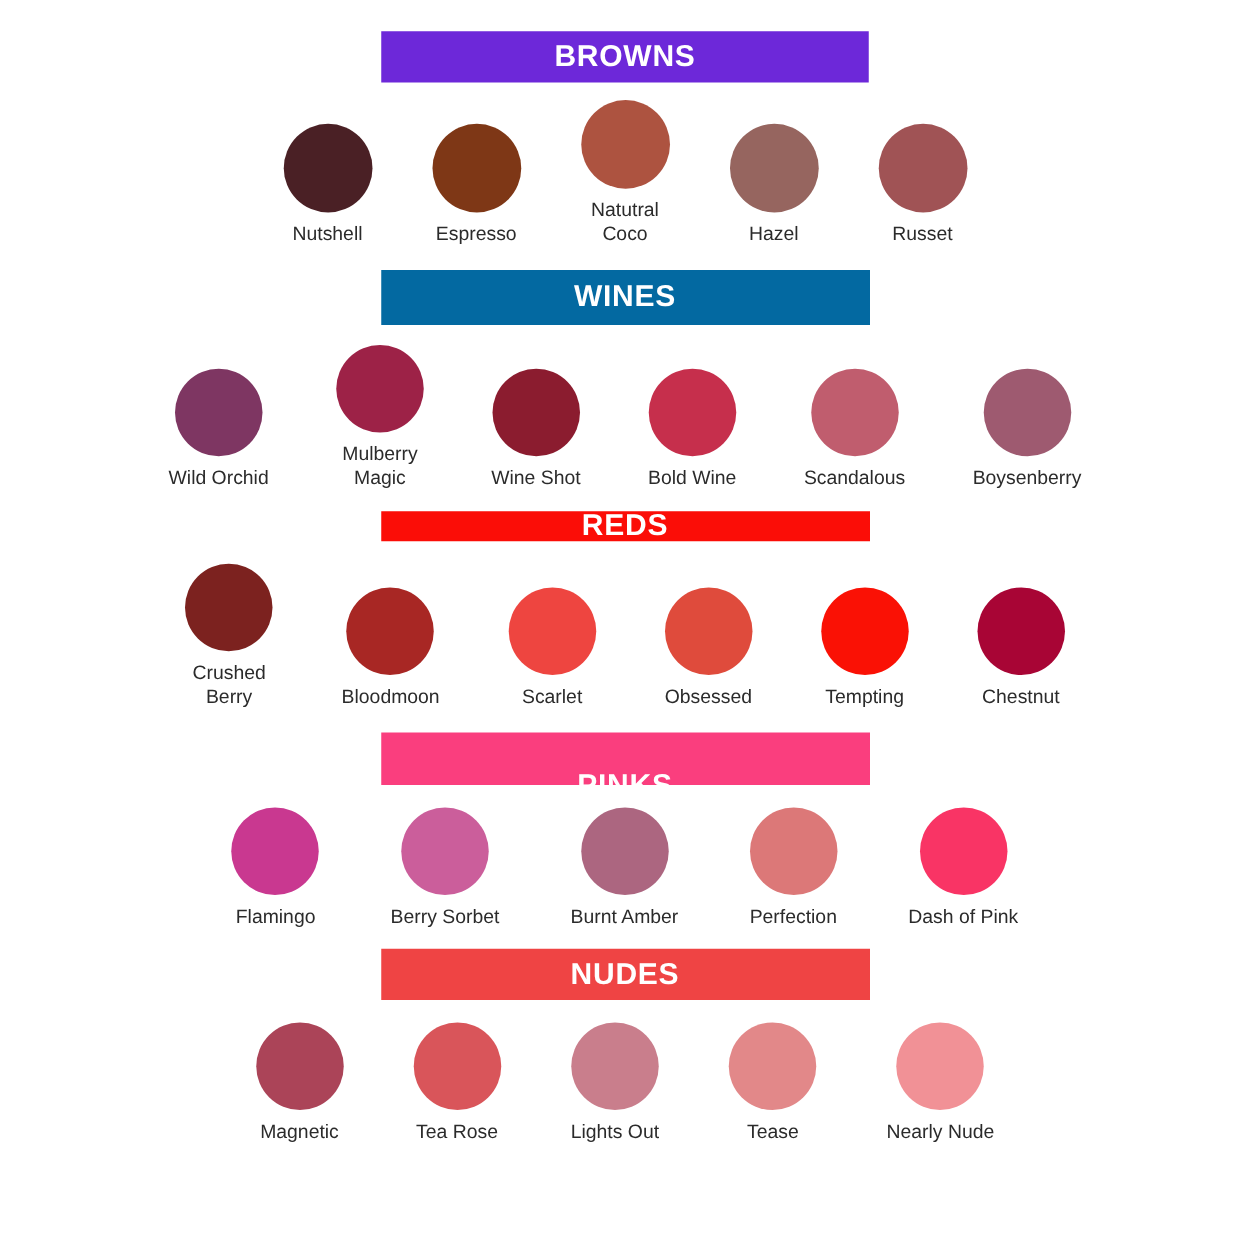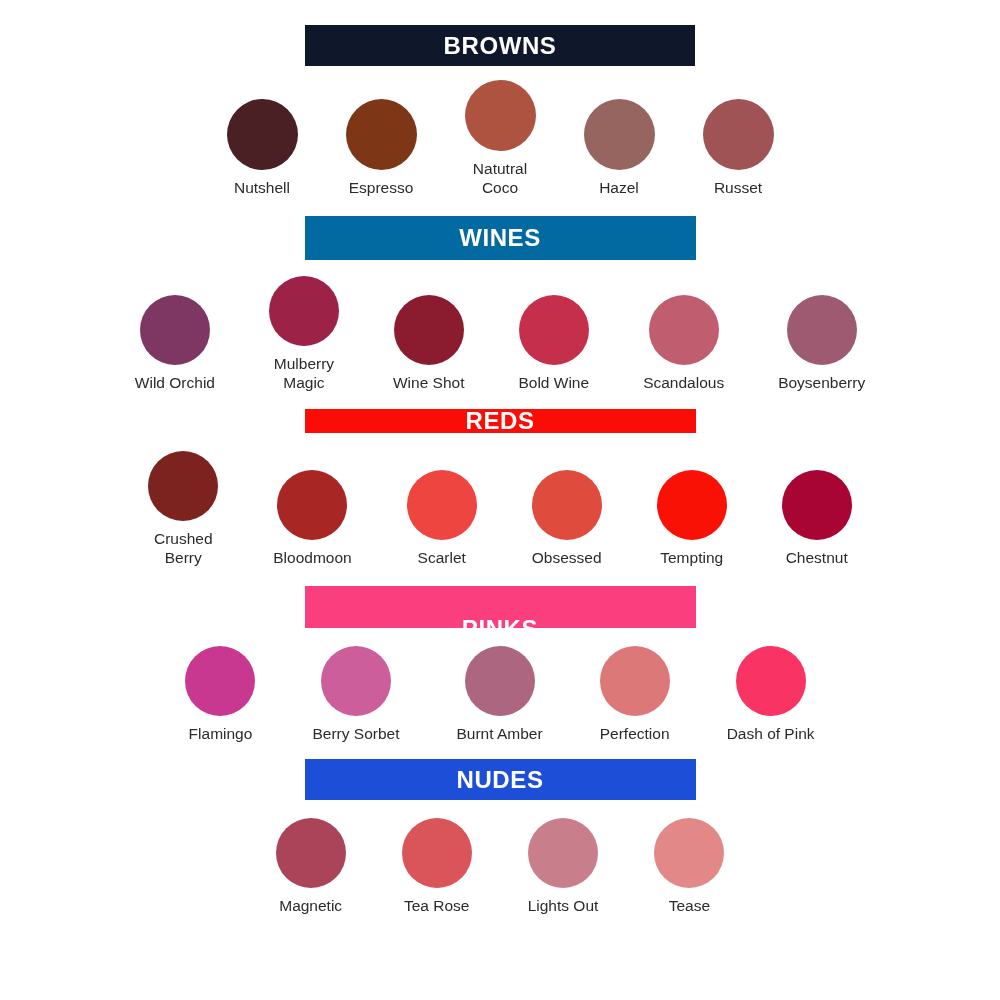--- a/index.html
+++ b/index.html
@@ -103,21 +103,21 @@
   #group-nudes .swatch-row { margin-top: 18px; gap: 56px; }
   #group-nudes .swatch-dot { width: 70px; height: 70px; }
 </style>
 </head>
 <body style="background: rgb(255, 255, 255);">
 
 <div id="palette-page">
 
   <section class="family-group" id="group-browns">
     <div class="banner-row">
-      <div class="category-banner" style="background-color: #0f172a;">
+      <div class="category-banner" style="background-color: #6d28d9;">
         <span class="category-banner-label" style="color: rgb(255, 255, 255);">BROWNS</span>
       </div>
     </div>
     <div class="swatch-row">
       <div class="swatch-item">
         <div class="swatch-dot" style="background-color: rgb(74, 32, 37);"></div>
         <div class="swatch-label">Nutshell</div>
       </div>
       <div class="swatch-item">
         <div class="swatch-dot" style="background-color: rgb(126, 55, 22);"></div>
@@ -234,37 +234,41 @@
       </div>
       <div class="swatch-item">
         <div class="swatch-dot" style="background-color: rgb(249, 52, 101);"></div>
         <div class="swatch-label">Dash of Pink</div>
       </div>
     </div>
   </section>
 
   <section class="family-group" id="group-nudes">
     <div class="banner-row">
-      <div class="category-banner" style="background-color: #1d4ed8;">
+      <div class="category-banner" style="background-color: #ef4444;">
         <span class="category-banner-label" style="color: rgb(255, 255, 255);">NUDES</span>
       </div>
     </div>
     <div class="swatch-row">
       <div class="swatch-item">
         <div class="swatch-dot" style="background-color: rgb(171, 68, 88);"></div>
         <div class="swatch-label">Magnetic</div>
       </div>
       <div class="swatch-item">
         <div class="swatch-dot" style="background-color: rgb(217, 85, 90);"></div>
         <div class="swatch-label">Tea Rose</div>
       </div>
       <div class="swatch-item">
         <div class="swatch-dot" style="background-color: rgb(201, 126, 140);"></div>
         <div class="swatch-label">Lights Out</div>
       </div>
       <div class="swatch-item">
         <div class="swatch-dot" style="background-color: rgb(226, 136, 137);"></div>
         <div class="swatch-label">Tease</div>
       </div>
+      <div class="swatch-item">
+        <div class="swatch-dot" style="background-color: rgb(241, 145, 150);"></div>
+        <div class="swatch-label">Nearly Nude</div>
+      </div>
     </div>
   </section>
 
 </div>
 
 </body></html>

